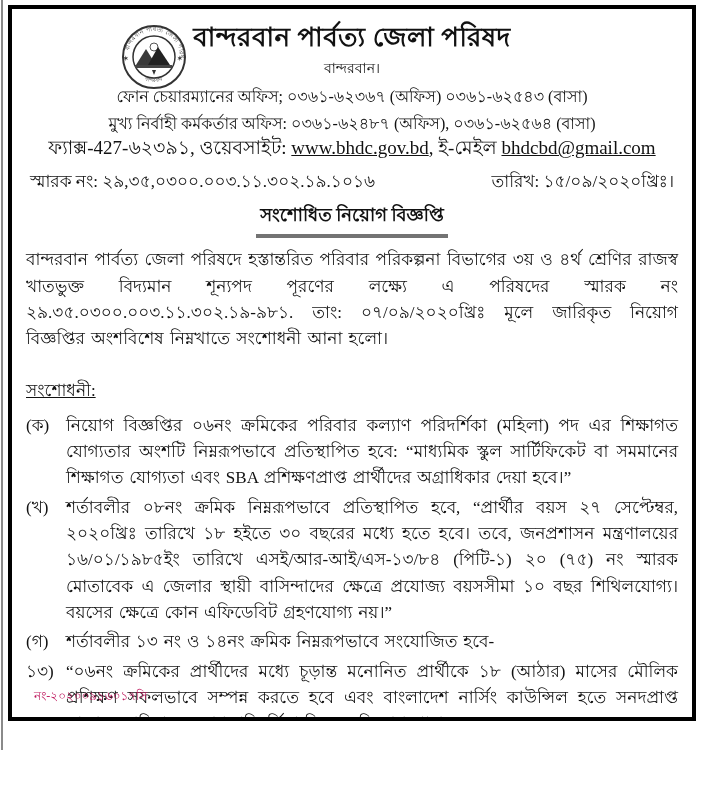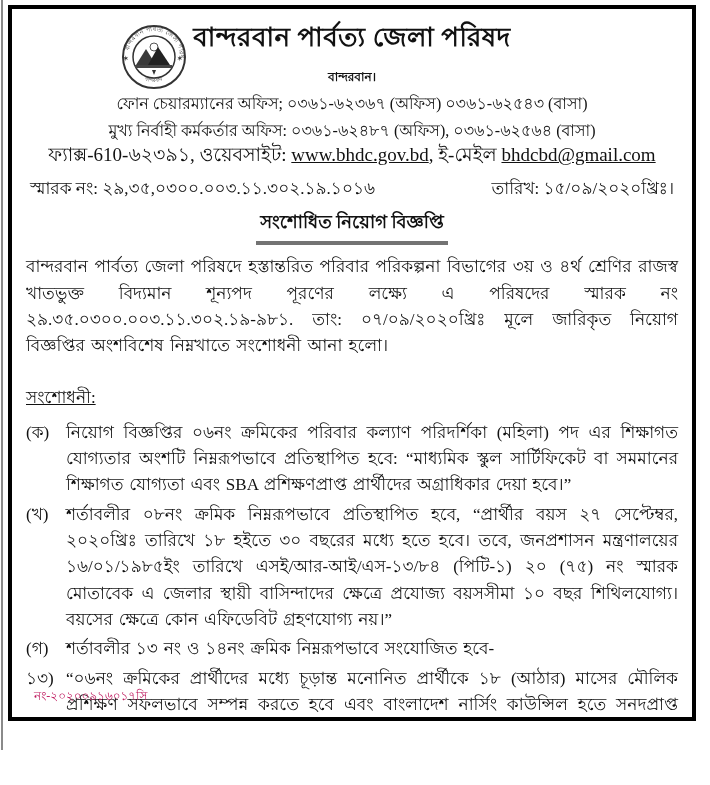--- a/index.html
+++ b/index.html
@@ -23,21 +23,21 @@
   }
   
   .header { position: relative; text-align: center; }
   .logo {
     position: absolute; left: 92px; top: 6px; width: 72px; height: 68px;
   }
   .org-name {
     font-size: 26px; font-weight: bold; letter-spacing: 0.5px; line-height: 1.15;
     padding-top: 6px;
   }
-  .org-place { font-size: 12px; font-weight: bold; margin-top: 15px; }
+  .org-place { font-size: 14px; font-weight: normal; margin-top: 4px; }
   .contact { text-align: center; font-size: 16px; line-height: 1.3; margin-top: 6px; }
   .contact.fax { font-size: 19px; margin-top: 2px; }
   .contact .link { text-decoration: underline; cursor: pointer; }
   .memo-row {
     display: flex; justify-content: space-between;
     font-size: 17px; margin-top: 7px; padding: 0 4px; align-items: flex-end;
   }
   .doc-title-wrap { text-align: center; margin-top: 5px; }
   .doc-title {
     display: inline-block; font-size: 18px; font-weight: bold;
@@ -93,21 +93,21 @@
       <text x="59" y="38" font-size="8" fill="#333">✶</text>
     </svg>
     <div class="org-name">বান্দরবান পার্বত্য জেলা পরিষদ</div>
     <div class="org-place">বান্দরবান।</div>
   </div>
 
   
   <div class="contact">ফোন চেয়ারম্যানের অফিস; ০৩৬১-৬২৩৬৭ (অফিস) ০৩৬১-৬২৫৪৩ (বাসা)</div>
   <div class="contact">মুখ্য নির্বাহী কর্মকর্তার অফিস: ০৩৬১-৬২৪৮৭ (অফিস), ০৩৬১-৬২৫৬৪ (বাসা)</div>
   <div class="contact fax">
-    <span>ফ্যাক্স-610-৬২৩৯১, ওয়েবসাইট: </span><span class="link">www.bhdc.gov.bd</span><span>, ই-মেইল </span><span class="link">bhdcbd@gmail.com</span>
+    <span>ফ্যাক্স-427-৬২৩৯১, ওয়েবসাইট: </span><span class="link">www.bhdc.gov.bd</span><span>, ই-মেইল </span><span class="link">bhdcbd@gmail.com</span>
   </div>
 
   
   <div class="memo-row">
     <span>স্মারক নং: ২৯,৩৫,০৩০০.০০৩.১১.৩০২.১৯.১০১৬</span>
     <span>তারিখ: ১৫/০৯/২০২০খ্রিঃ।</span>
   </div>
 
   
   <div class="doc-title-wrap">

